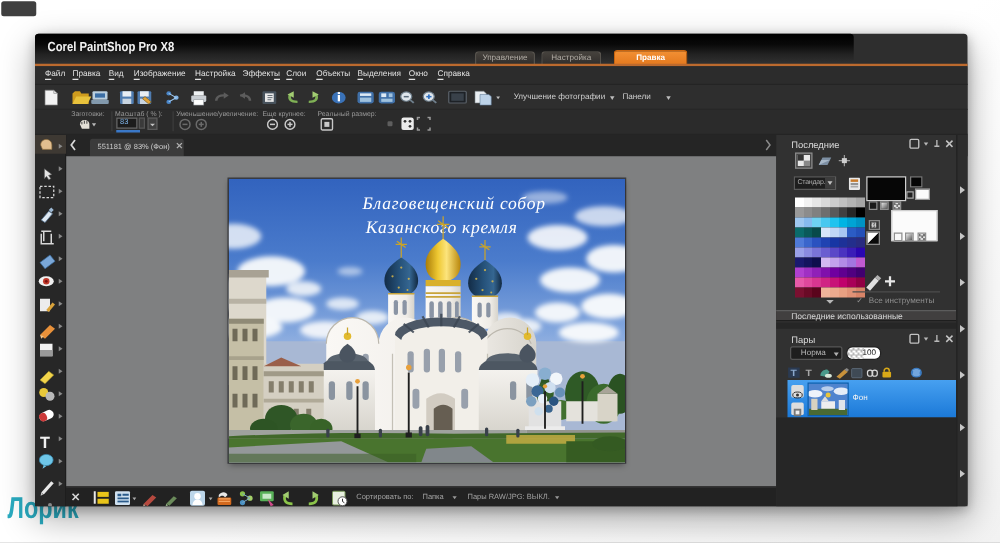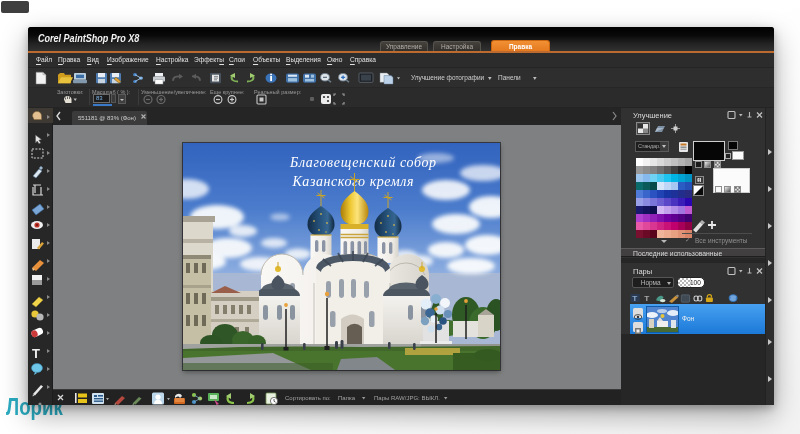--- a/index.html
+++ b/index.html
@@ -1,20 +1,20 @@
 <!DOCTYPE html>
 <html><head><meta charset="utf-8">
 <style>
 html,body{margin:0;padding:0;width:800px;height:434px;overflow:hidden;
  font-family:"Liberation Sans",sans-serif;background:linear-gradient(145deg,#ffffff 55%,#f2f2f2 100%);}
 *{box-sizing:border-box;}
 #win{position:absolute;left:28px;top:27px;width:746px;height:378px;background:#2e2e2e;
  box-shadow:0 10px 28px rgba(0,0,0,.33),0 3px 9px rgba(0,0,0,.26);border-radius:3px 3px 2px 2px;}
-#tbar{position:absolute;left:0;top:0;width:746px;height:24px;border-radius:3px 3px 0 0;
- background:linear-gradient(180deg,#000 0%,#090909 35%,#232323 70%,#313131 100%);font-style:italic;}
+#tbar{position:absolute;left:0;top:0;width:655px;height:24px;border-radius:3px 3px 0 0;
+ background:linear-gradient(180deg,#000 0%,#090909 35%,#232323 70%,#313131 100%);}
 #tbar .t{position:absolute;left:10px;top:5px;font-size:10.5px;font-weight:700;color:#f2f2f2;transform:scaleX(.86);transform-origin:0 50%;}
 #oline{position:absolute;left:0;top:24px;width:746px;height:2px;background:#bc6a2e;}
 .tab{position:absolute;top:14px;height:12px;background:linear-gradient(#45413c,#2e2c2a);
  border:1px solid #57534d;border-bottom:none;border-radius:3px 3px 0 0;
  color:#b2ada5;font-size:6.5px;line-height:10px;text-align:center;}
 #tabP{position:absolute;top:13px;height:13px;background:linear-gradient(#f29034,#e2761b);
  border:1px solid #c9650f;border-bottom:none;border-radius:3px 3px 0 0;color:#fff;
  font-size:6.5px;font-weight:700;line-height:11px;text-align:center;}
 #menu{position:absolute;left:0;top:26px;width:746px;height:15px;background:#2c2c2c;border-bottom:1px solid #242424;}
 #menu span{position:absolute;top:3px;font-size:6.6px;color:#e2e2e2;white-space:nowrap;}
@@ -558,21 +558,21 @@
 <path d="M334 7l3.4 0-1.7 2.4z" fill="#999"></path>
 <path d="M416 7l3.4 0-1.7 2.4z" fill="#999"></path>
 <path d="M579 6l5.5 5 5.5-5" stroke="#c8c8c8" stroke-width="1.6" fill="none"></path>
 </svg>
 <span style="left:232px">Сортировать по:</span>
 <span style="left:285px">Папка</span>
 <span style="left:321px">Пары RAW/JPG: ВЫКЛ.</span>
     </div>
   <div id="rpan">
 <div class="ph" style="top:0px">
-        <span class="pt">Улучшение</span>
+        <span class="pt">Последние</span>
 <svg style="position:absolute;left:106px;top:2px" width="40" height="10" viewBox="0 0 40 10">
 <rect x="1" y="1.5" width="7" height="7" rx="1" fill="none" stroke="#c2c2c2" stroke-width="1.1"></rect>
 <path d="M12 4l3.6 0-1.8 2.6z" fill="#b8b8b8"></path>
 <path d="M22.5 2v5M20.5 7h4" stroke="#b8b8b8" stroke-width="1.1" fill="none"></path>
 <path d="M30 2.5l5 5m0-5l-5 5" stroke="#c2c2c2" stroke-width="1.2"></path>
 </svg>
       </div>
 <div style="position:absolute;left:15px;top:13.5px;width:14px;height:13px;background:#454545;border:1px solid #8a8a8a;"></div>
 <svg style="position:absolute;left:17px;top:16px" width="10" height="9" viewBox="0 0 10 9">
         <rect width="10" height="9" fill="#e8e8e8"></rect>

